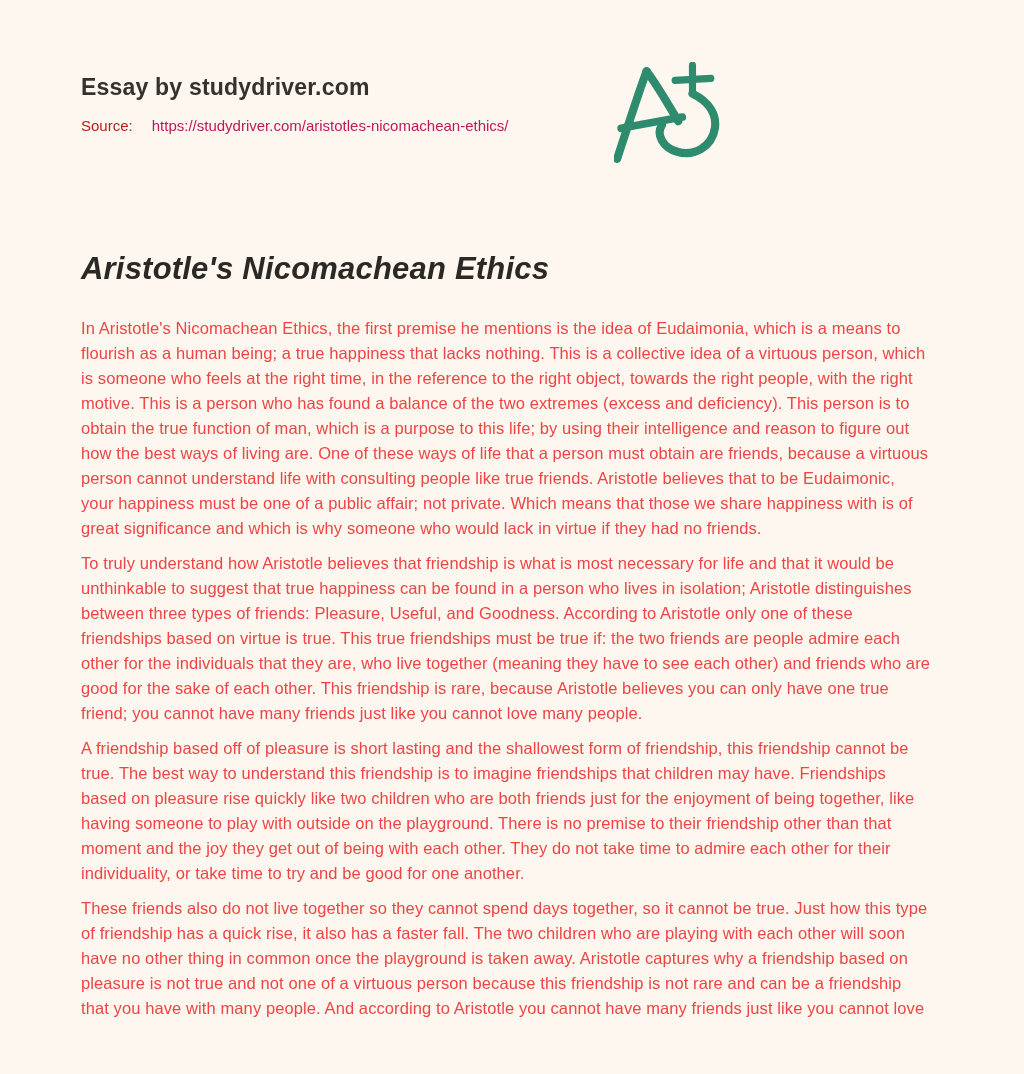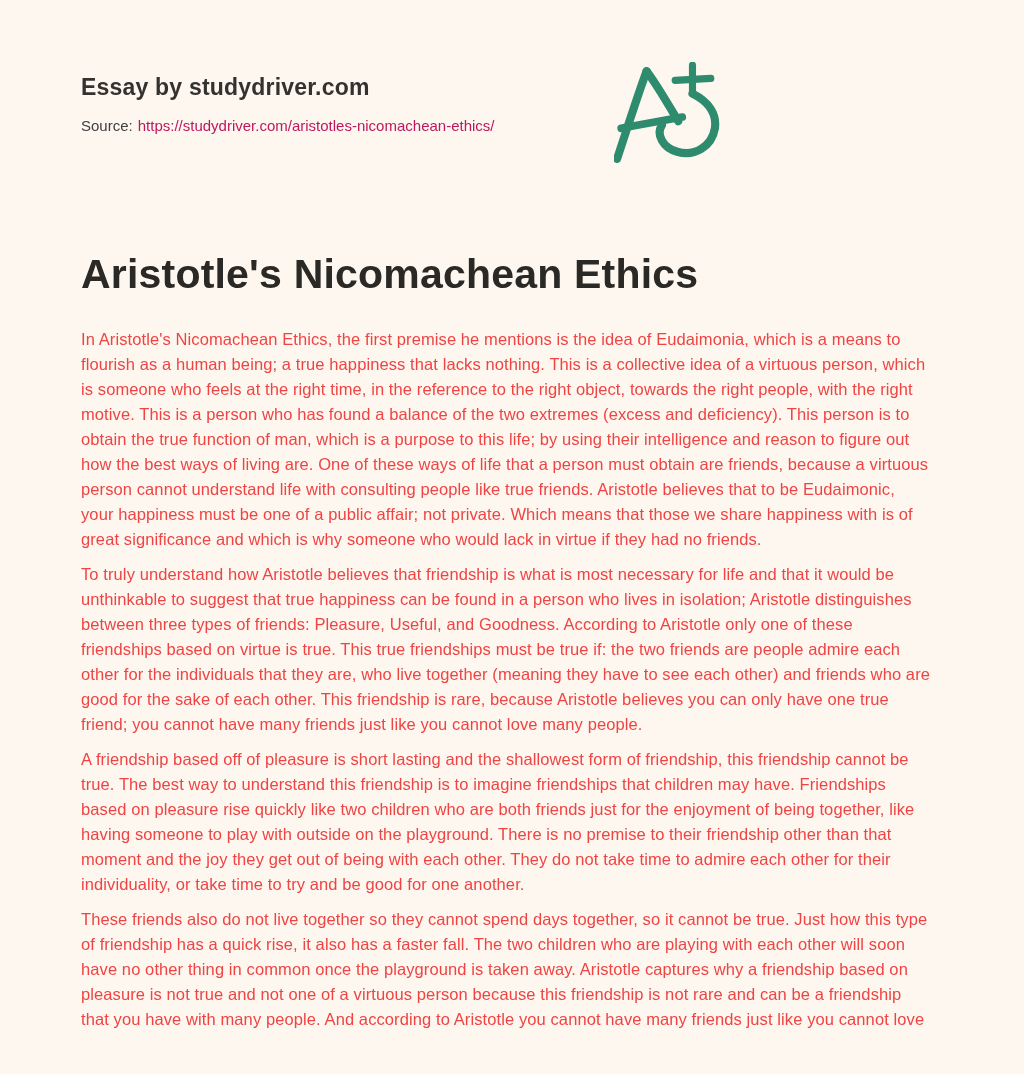--- a/index.html
+++ b/index.html
@@ -25,42 +25,43 @@
     font-weight: 700;
     color: #34322e;
     letter-spacing: 0.2px;
   }
   .source-line {
     margin: 15px 0 0 0;
     font-size: 15px;
     line-height: 1.2;
   }
   .source-label {
-    color: #404040;
-    margin-right: 5px;
+    color: #b91c1c;
+    margin-right: 19px;
   }
   .source-link {
     color: #be185d;
     text-decoration: none;
     cursor: pointer;
   }
   .logo {
     position: absolute;
     top: 62px;
     right: 92px;
     width: 106px;
     height: 102px;
   }
   .article-title {
     margin: 117px 0 30px 0;
-    font-size: 41px;
+    font-size: 31px;
     line-height: 1.1;
     font-weight: 700;
     color: #2b2925;
     letter-spacing: 0.2px;
+    font-style: italic;
   }
   .body-para {
     width: 849px;
     margin: 0 0 10px 0;
     font-size: 16.5px;
     line-height: 25px;
     color: #ef4444;
     letter-spacing: 0.1px;
   }
 </style>

